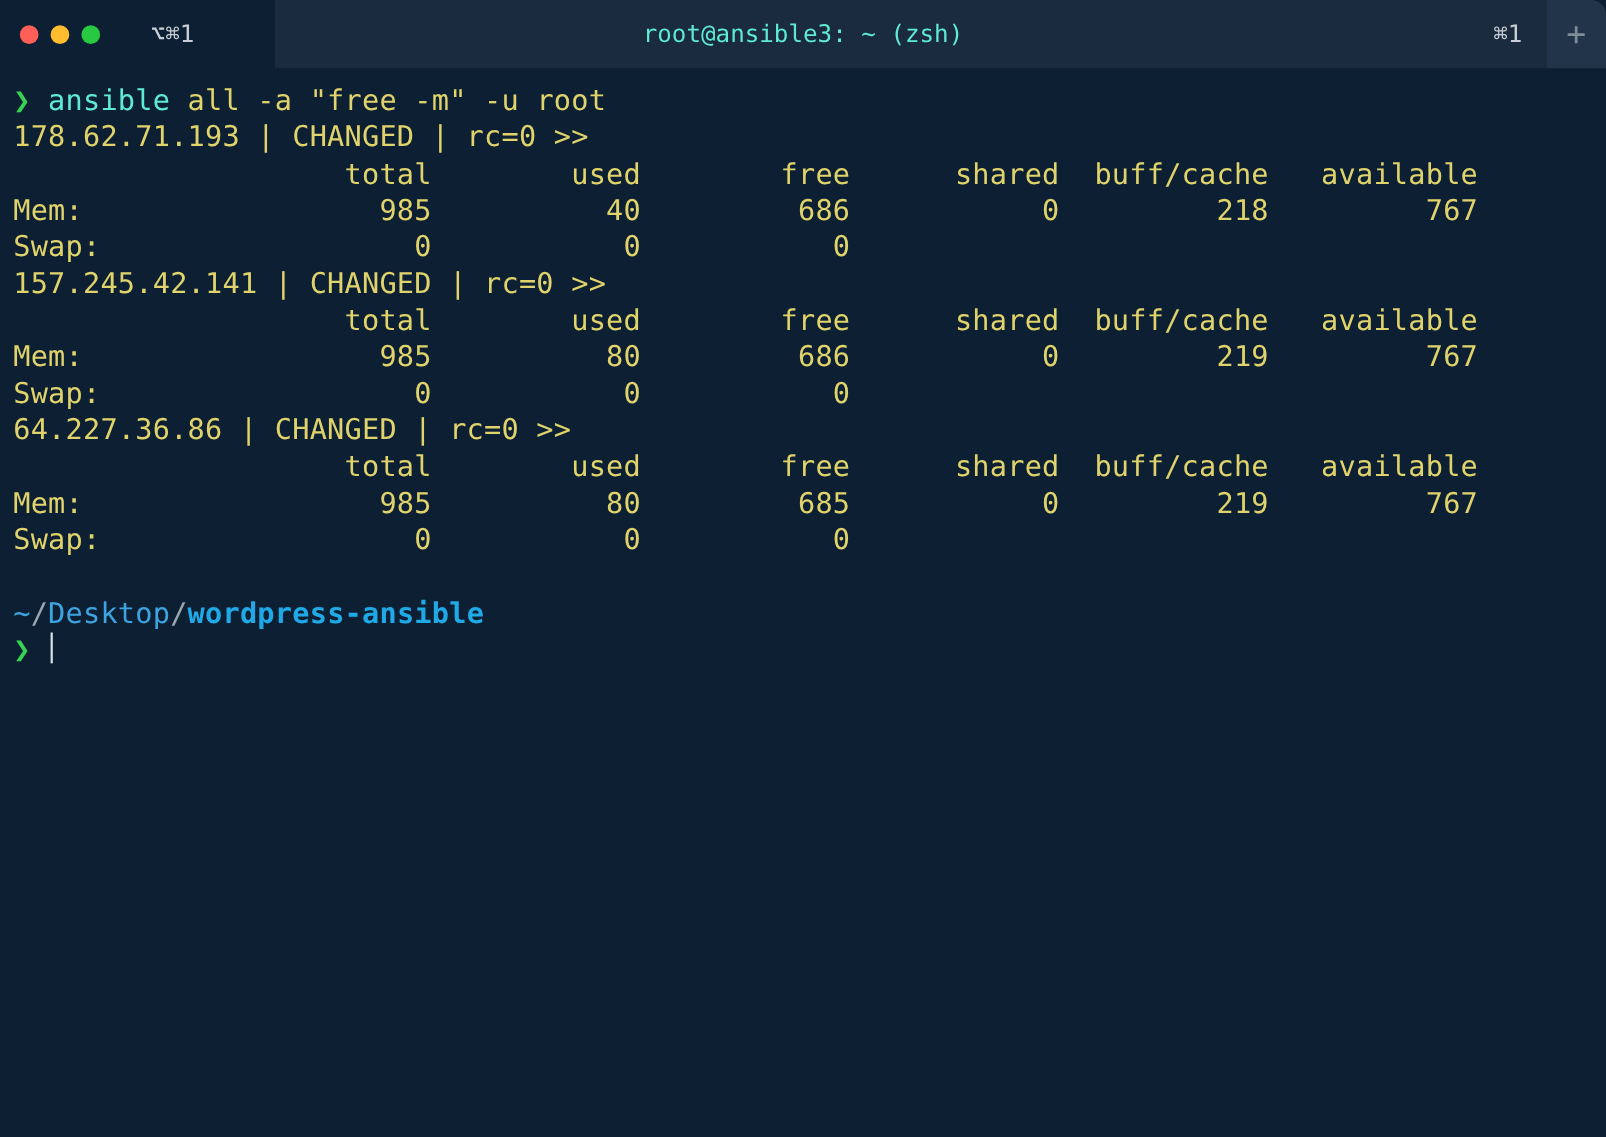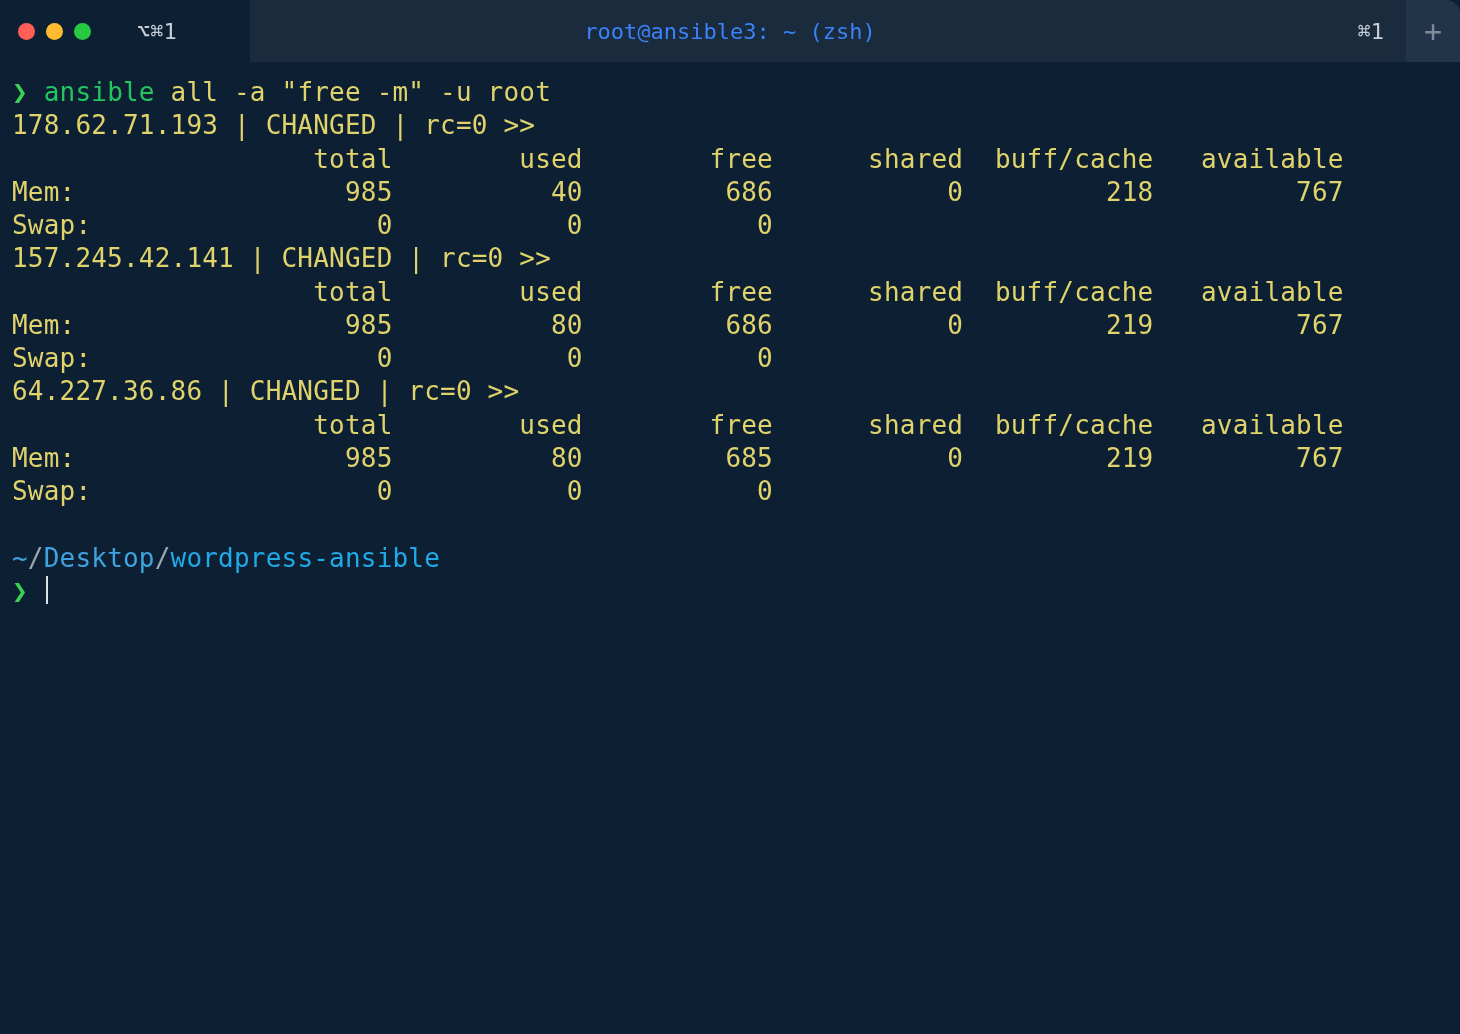--- a/index.html
+++ b/index.html
@@ -38,21 +38,21 @@
     display: flex; gap: 11px; align-items: center;
   }
   .dot { width: 17px; height: 17px; border-radius: 50%; }
   .dot.red { background: #ff5f57; }
   .dot.yellow { background: #febc2e; }
   .dot.green { background: #28c840; }
   .tab-label {
     color: #c8ced6; font-size: 22px; margin-left: 36px;
   }
   .title-center {
-    color: #3b82f6; font-size: 22px;
+    color: #5eead4; font-size: 22px;
     position: absolute; left: 0; right: 0; top: 0; bottom: 0;
     display: flex; align-items: center; justify-content: center;
     pointer-events: none;
   }
   .title-right {
     position: absolute; right: 0; top: 0; bottom: 0;
     display: flex; align-items: center;
     color: #c8ced6; font-size: 22px;
   }
   .shortcut-right { padding: 0 22px; }
@@ -64,24 +64,24 @@
   }
   .term {
     flex: 1;
     padding: 14px 10px 0 12px;
     color: #e8e8c0;
     white-space: pre;
     line-height: 1.28;
     letter-spacing: 0.2px;
   }
   .c-prompt { color: #39d353; font-weight: 700; }
-  .c-cmd    { color: #22c55e; }
+  .c-cmd    { color: #5eead4; }
   .c-yellow { color: #e0d36b; }
   .c-cyan   { color: #3ea3e0; }
-  .c-cyan-b { color: #1fa9e6; font-weight: 400; }
+  .c-cyan-b { color: #1fa9e6; font-weight: 700; }
   .c-grey   { color: #9aa7b3; }
   .cursor {
     display: inline-block; width: 2px; height: 28px;
     background: #dbe1e8; vertical-align: -4px;
     margin-left: 2px;
   }
 </style>
 </head>
 <body>
 

